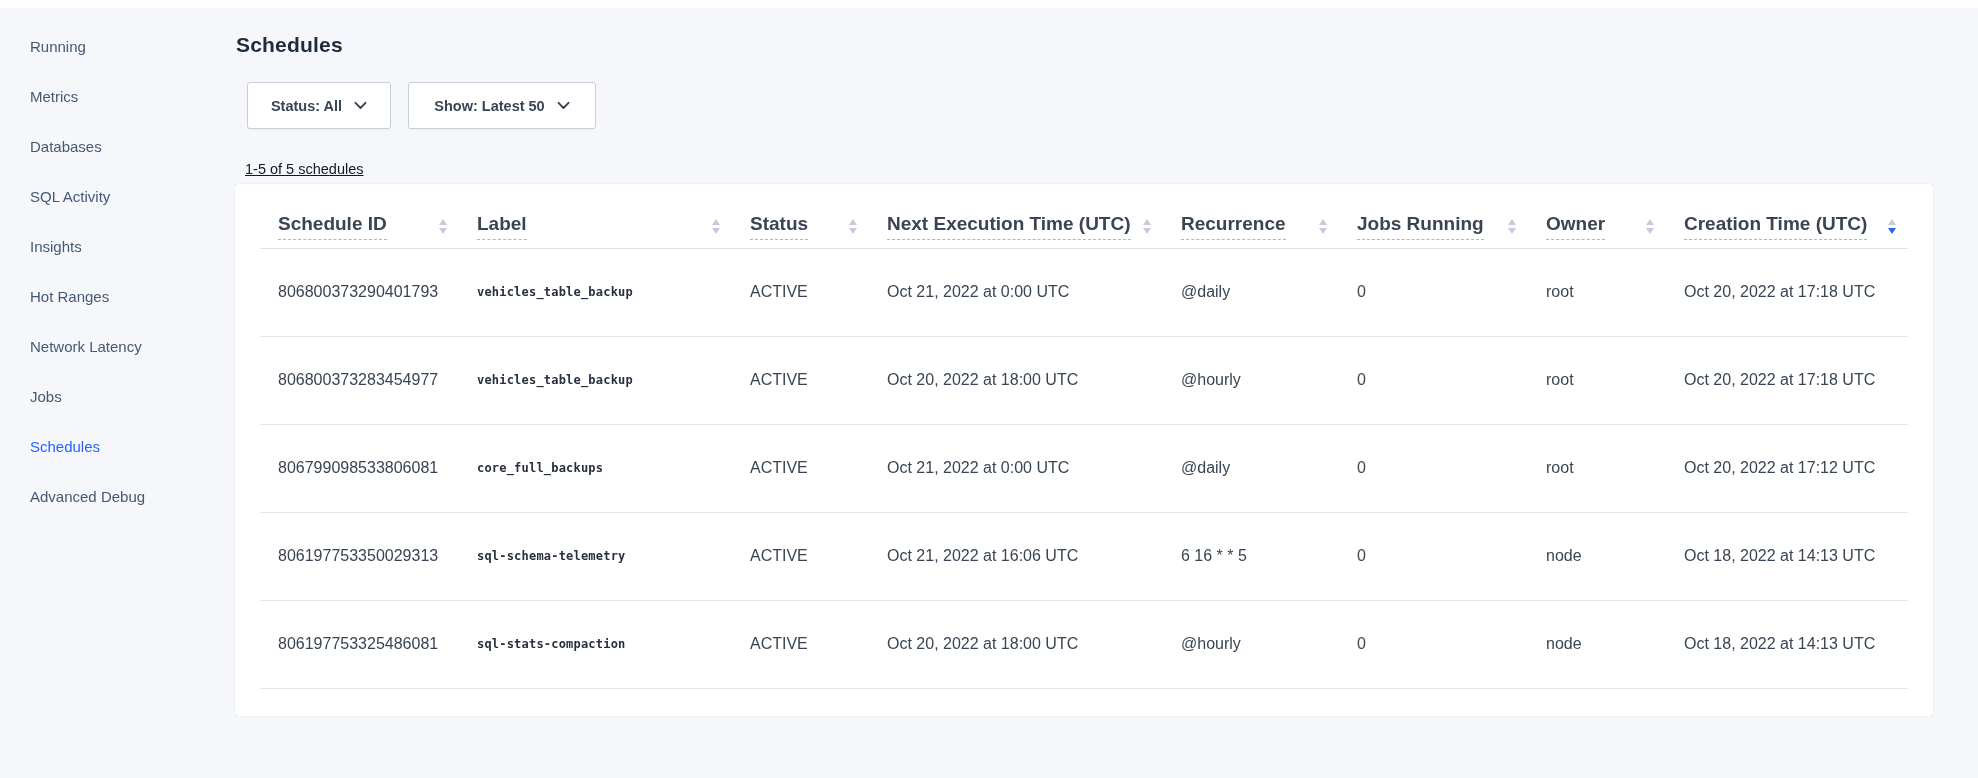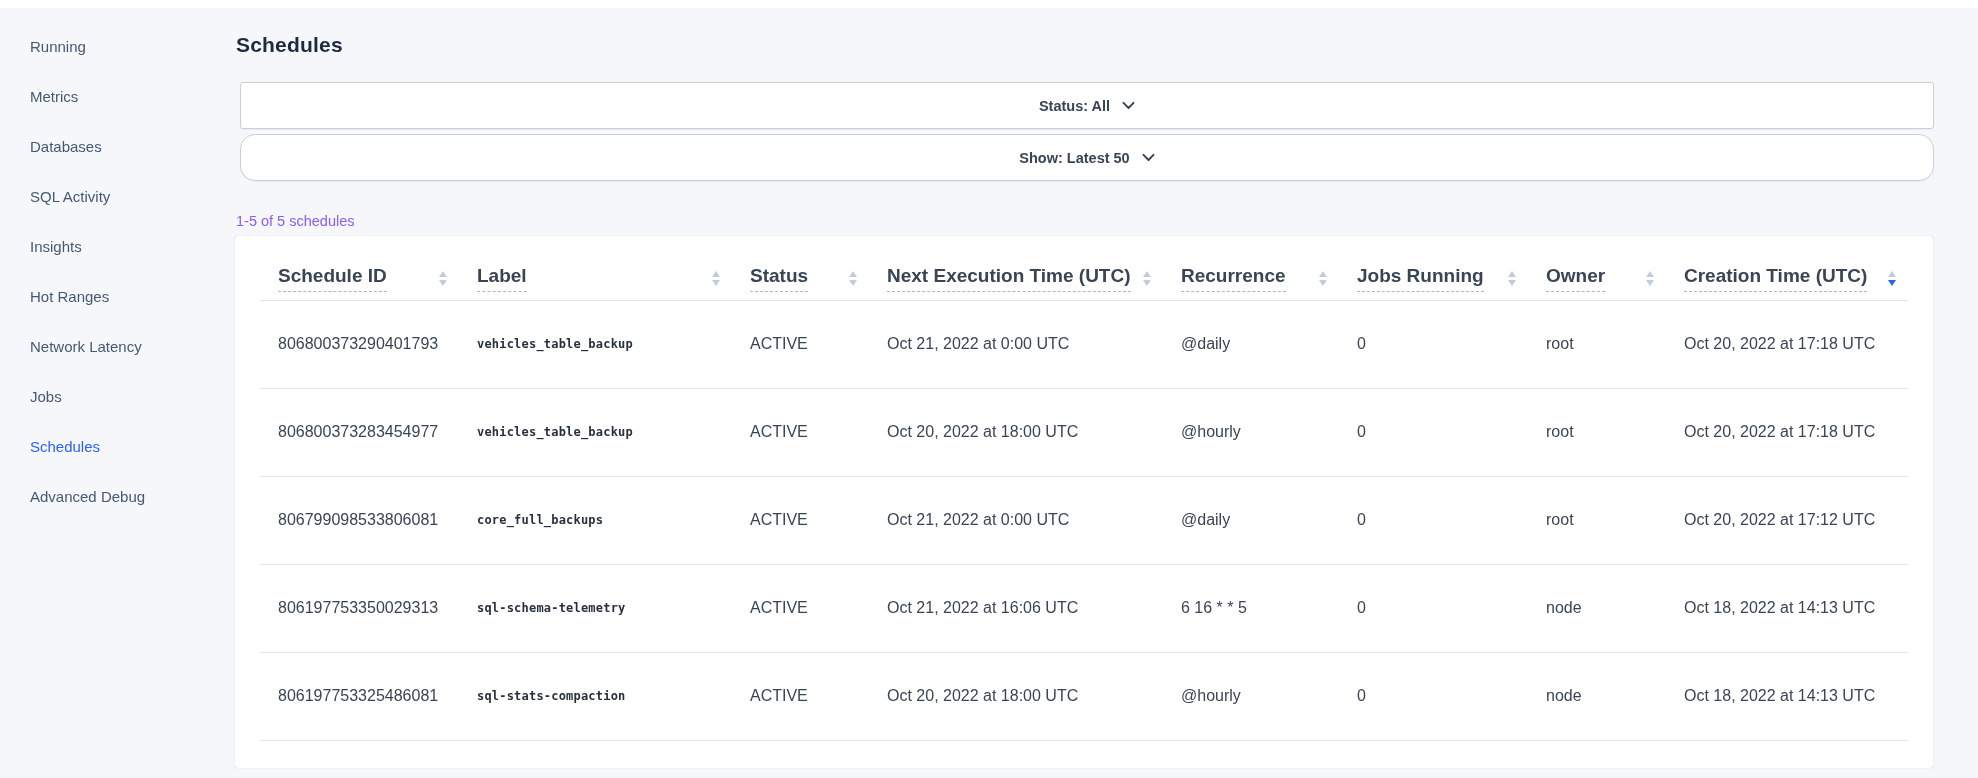--- a/index.html
+++ b/index.html
@@ -20,33 +20,33 @@
     height:50px; display:flex; align-items:center;
     padding-left:30px; font-size:15px; color:#475872; cursor:pointer;
     white-space:nowrap;
   }
   .nav-item.active { color:var(--accent); }
 
   
   .main { flex:1; padding:25px 44px 0 0; }
   .page-title { font-size:21px; font-weight:700; color:#1f2a3e; letter-spacing:0.2px; margin-left:1px; }
 
-  .filters { display:flex; gap:5px; margin-top:25px; margin-left:5px;flex-direction:column; }
+  .filters { display:flex; gap:17px; margin-top:25px; margin-left:12px; }
   .dropdown-btn {
     height:47px; min-width:144px;
     background:#fff; border:1px solid #c8cfdb; border-radius:3px;
     display:flex; align-items:center; justify-content:center;
     padding:0 18px; font-size:14.5px; font-weight:700; color:#394455;
     font-family:inherit; cursor:pointer;
     box-shadow:0 1px 1px rgba(30,40,60,0.05);
   }
-  .dropdown-btn.wide { min-width:188px;border-radius:15px; }
+  .dropdown-btn.wide { min-width:188px; }
   .chevron { margin-left:12px; flex:none; display:block; }
 
-  .results-count { margin-top:32px; margin-left:1px; font-size:14.5px; color:#8b5cf6; }
+  .results-count { margin-top:32px; margin-left:10px; font-size:14.5px; color:#0f172a;text-decoration:underline; }
 
   
   .card {
     margin-top:7px; width:1698px;
     background:#fff; border-radius:3px;
     box-shadow:0 0 1px rgba(67,90,111,0.45);
     padding:0 25px 27px 25px;
   }
   table { width:100%; border-collapse:collapse; table-layout:fixed; }
   th {

